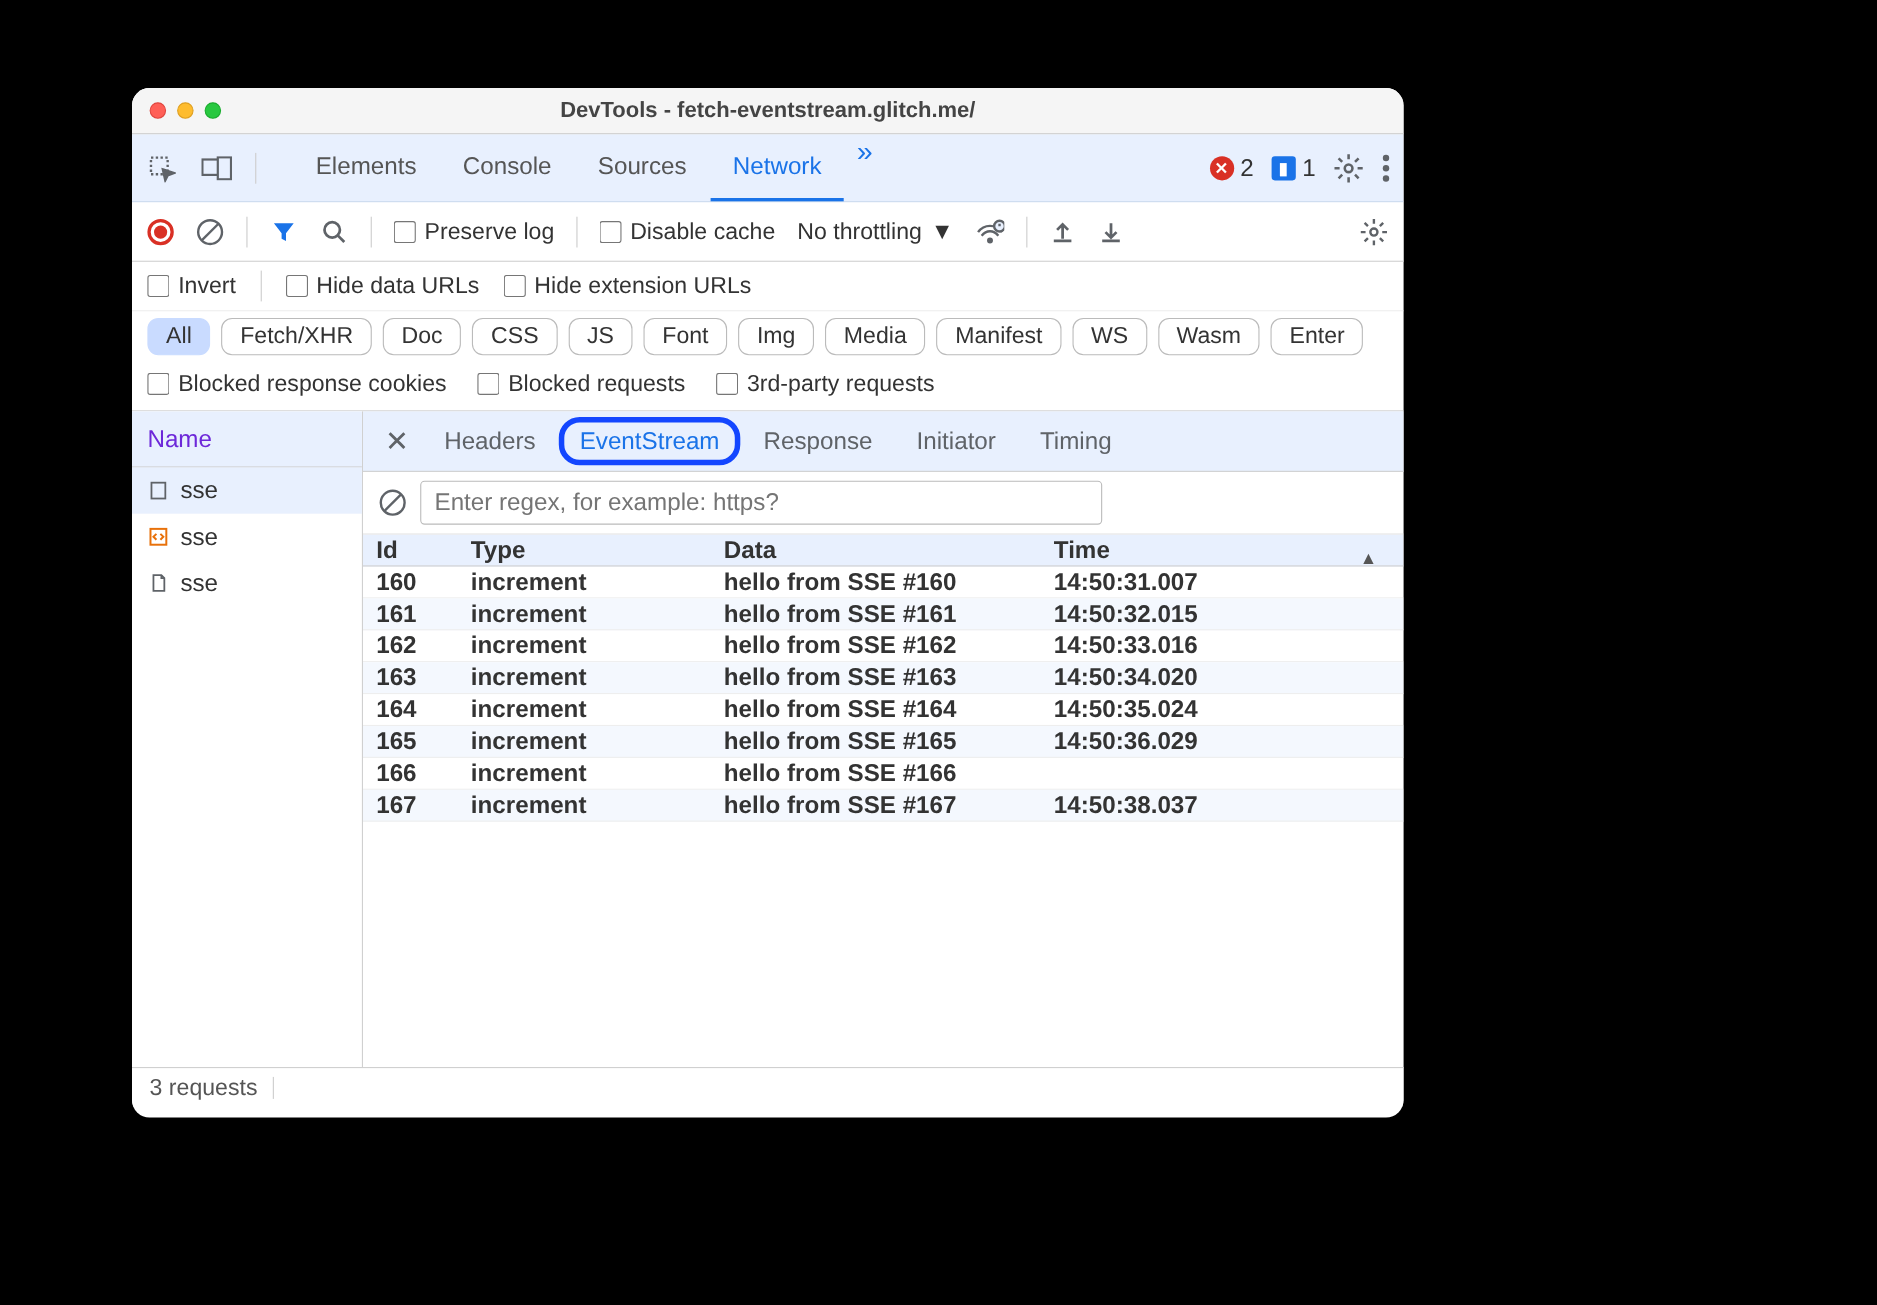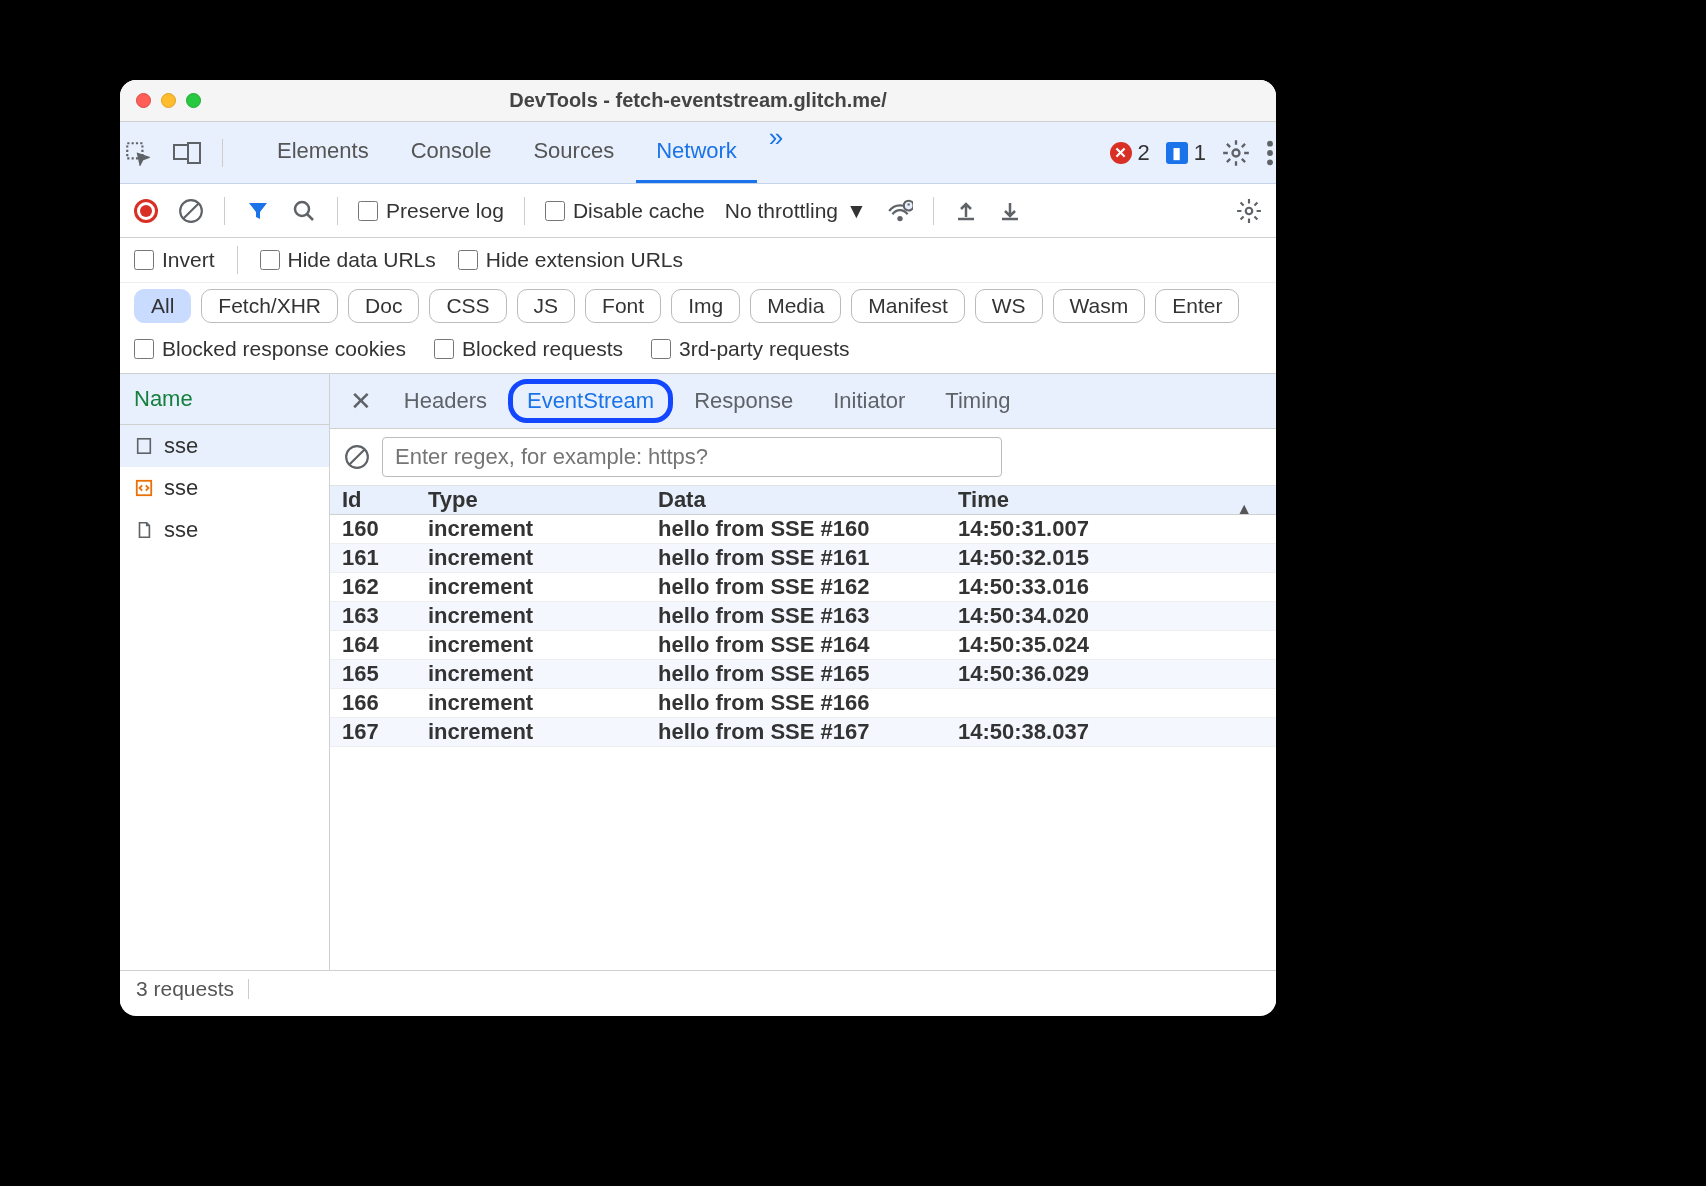--- a/index.html
+++ b/index.html
@@ -39,21 +39,21 @@
   .t-yellow { background: #febc2e; border: 0.5px solid #dfa022; }
   .t-green { background: #28c840; border: 0.5px solid #1bad2f; }
   .title-text { position: absolute; left: 0; right: 0; text-align: center; font-weight: 600; font-size: 20px; color: #444; }
   
   .tabbar {
     height: 62px;
     background: #e8f0fe;
     border-bottom: 1px solid #c5d4ea;
     display: flex;
     align-items: center;
-    padding: 0 2px;
+    padding: 0 12px;
     gap: 20px;
   }
   .tabicon { width: 30px; height: 30px; display: flex; align-items: center; justify-content: center; }
   .tabbar-tabs { display: flex; gap: 2px; margin-left: 14px; align-self: stretch; }
   .maintab {
     padding: 0 20px;
     display: flex;
     align-items: center;
     font-size: 22px;
     color: #555;
@@ -138,21 +138,21 @@
     width: 210px;
     border-right: 1px solid #d0d0d0;
     background: #fff;
     display: flex;
     flex-direction: column;
   }
   .reqlist-header {
     background: #e8f0fe;
     padding: 12px 14px;
     font-size: 22px;
-    color: #15803d;
+    color: #6d28d9;
     border-bottom: 1px solid #d0d0d0;
   }
   .reqitem {
     padding: 8px 14px;
     display: flex;
     align-items: center;
     gap: 10px;
     font-size: 22px;
     color: #333;
     cursor: pointer;

